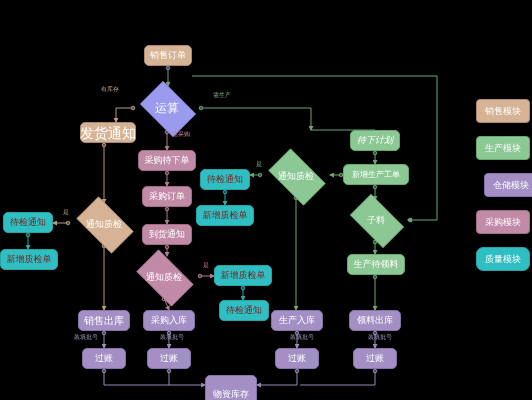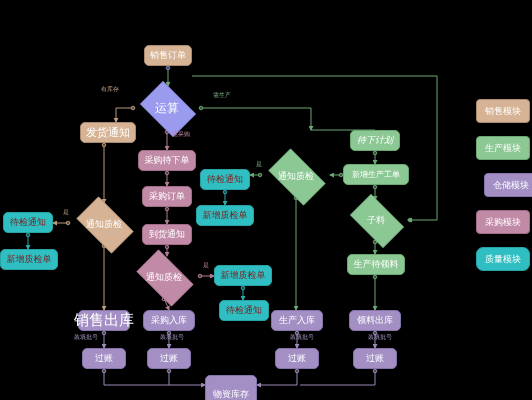--- a/index.html
+++ b/index.html
@@ -154,21 +154,21 @@
 
   <div id="node-layer">
       <div class="node c-sales" style="left: 144px; top: 45px; width: 48px; height: 21px;">
         <span style="font-size: 9px;">销售订单</span>
       </div>
       <div class="diamond" style="left: 135px; top: 86px; width: 64px; height: 44px; position: absolute;">
         <div class="dshape c-calc"></div>
         <span class="dlabel" style="font-size: 12px;">运算</span>
       </div>
       <div class="node c-sales" style="left: 80px; top: 122px; width: 56px; height: 21px;">
-        <span style="font-size: 11px;">发货通知</span>
+        <span style="font-size: 14px;">发货通知</span>
       </div>
       <div class="node c-purch" style="left: 138px; top: 150px; width: 58px; height: 21px;">
         <span style="font-size: 9px;">采购待下单</span>
       </div>
       <div class="node c-purch" style="left: 142px; top: 186px; width: 50px; height: 21px;">
         <span style="font-size: 9px;">采购订单</span>
       </div>
       <div class="node c-purch" style="left: 142px; top: 224px; width: 50px; height: 21px;">
         <span style="font-size: 9px;">到货通知</span>
       </div>
@@ -209,23 +209,23 @@
         <div class="dshape c-purch"></div>
         <span class="dlabel" style="font-size: 9px;">通知质检</span>
       </div>
       <div class="node c-qual" style="left: 214px; top: 265px; width: 58px; height: 21px;">
         <span style="font-size: 9px;">新增质检单</span>
       </div>
       <div class="node c-qual" style="left: 219px; top: 300px; width: 50px; height: 21px;">
         <span style="font-size: 9px;">待检通知</span>
       </div>
       <div class="node c-ware" style="left: 78px; top: 310px; width: 52px; height: 21px;">
-        <span style="font-size: 15px;">销售出库</span>
-      </div>
-      <div class="node c-ware" style="left: 143px; top: 310px; width: 52px; height: 21px; border-radius: 6px;">
+        <span style="font-size: 10px;">销售出库</span>
+      </div>
+      <div class="node c-ware" style="left: 143px; top: 310px; width: 52px; height: 21px;">
         <span style="font-size: 9px;">采购入库</span>
       </div>
       <div class="node c-ware" style="left: 271px; top: 310px; width: 52px; height: 21px;">
         <span style="font-size: 9px;">生产入库</span>
       </div>
       <div class="node c-ware" style="left: 349px; top: 310px; width: 52px; height: 21px;">
         <span style="font-size: 9px;">领料出库</span>
       </div>
       <div class="node c-ware" style="left: 82px; top: 348px; width: 44px; height: 21px;">
         <span style="font-size: 9px;">过账</span>

